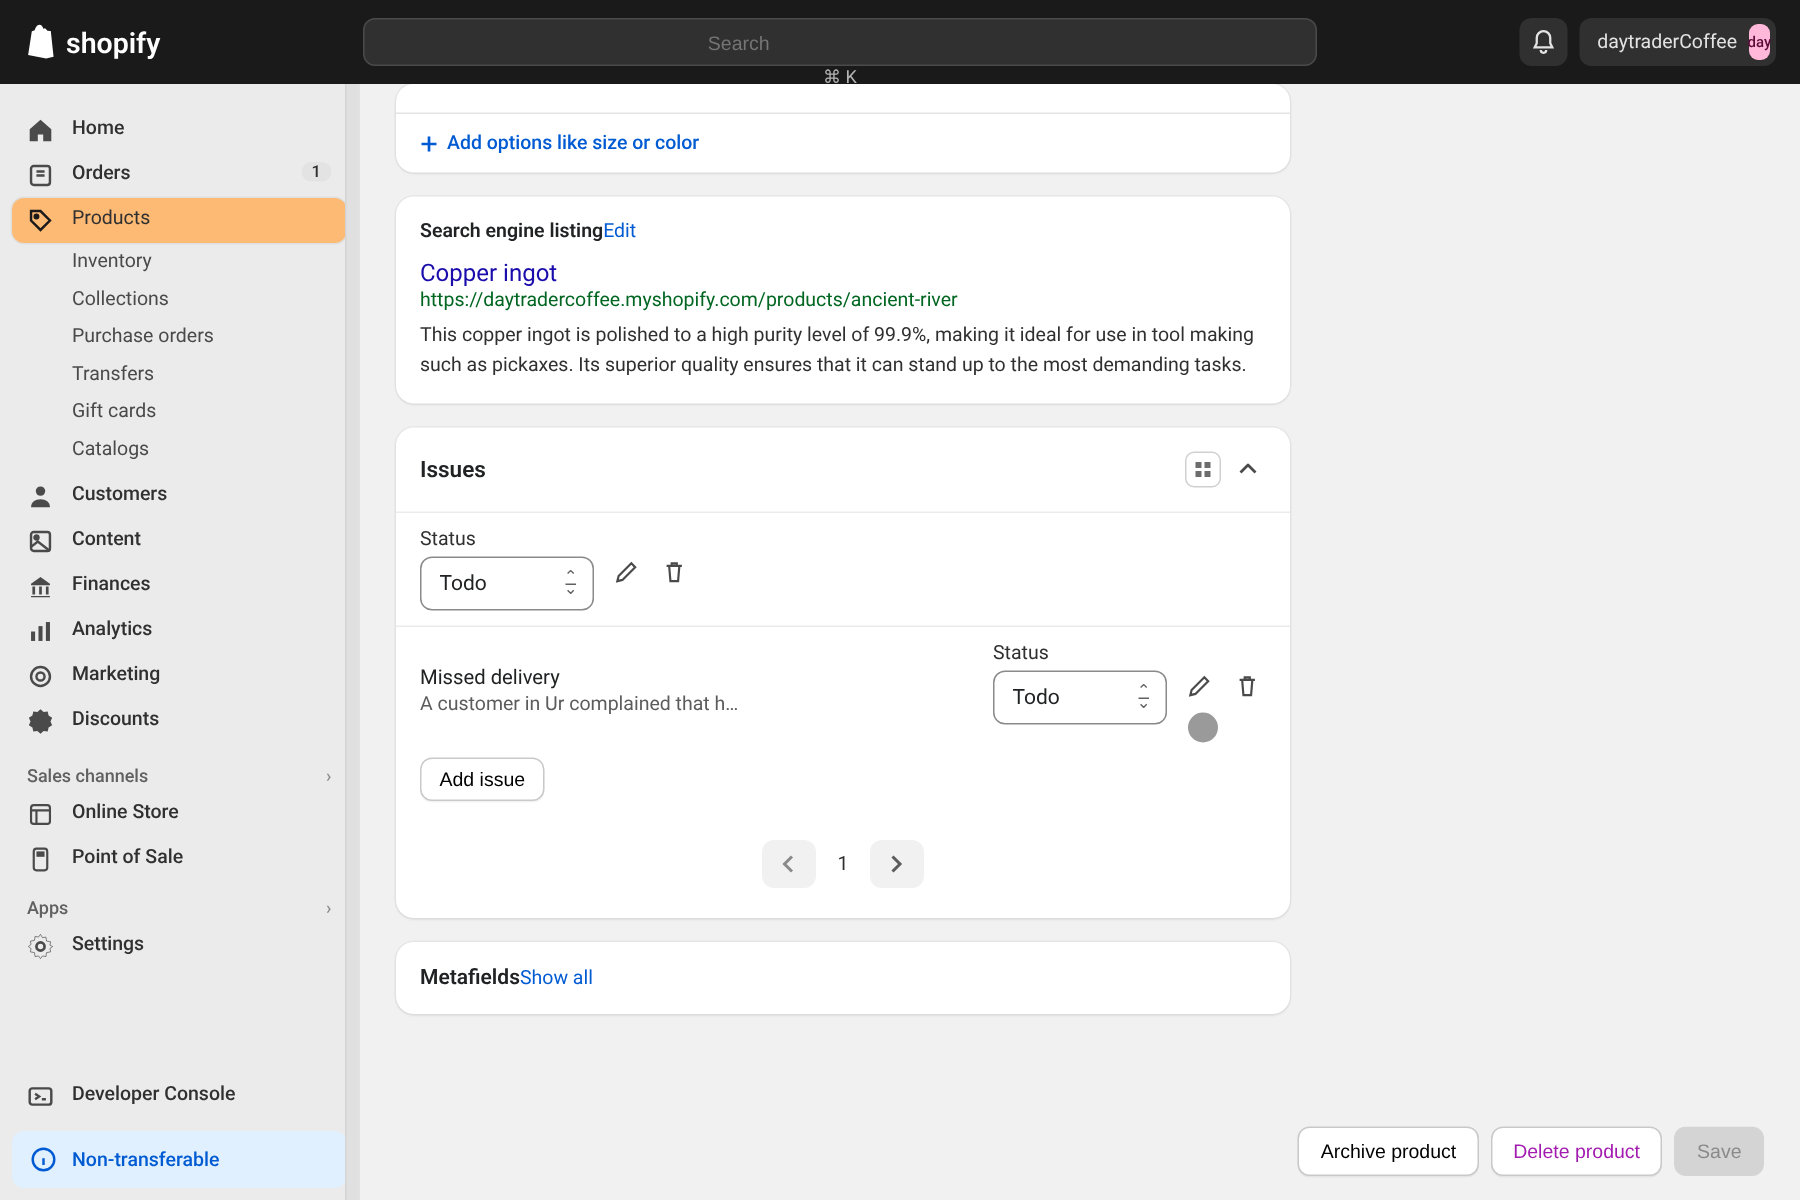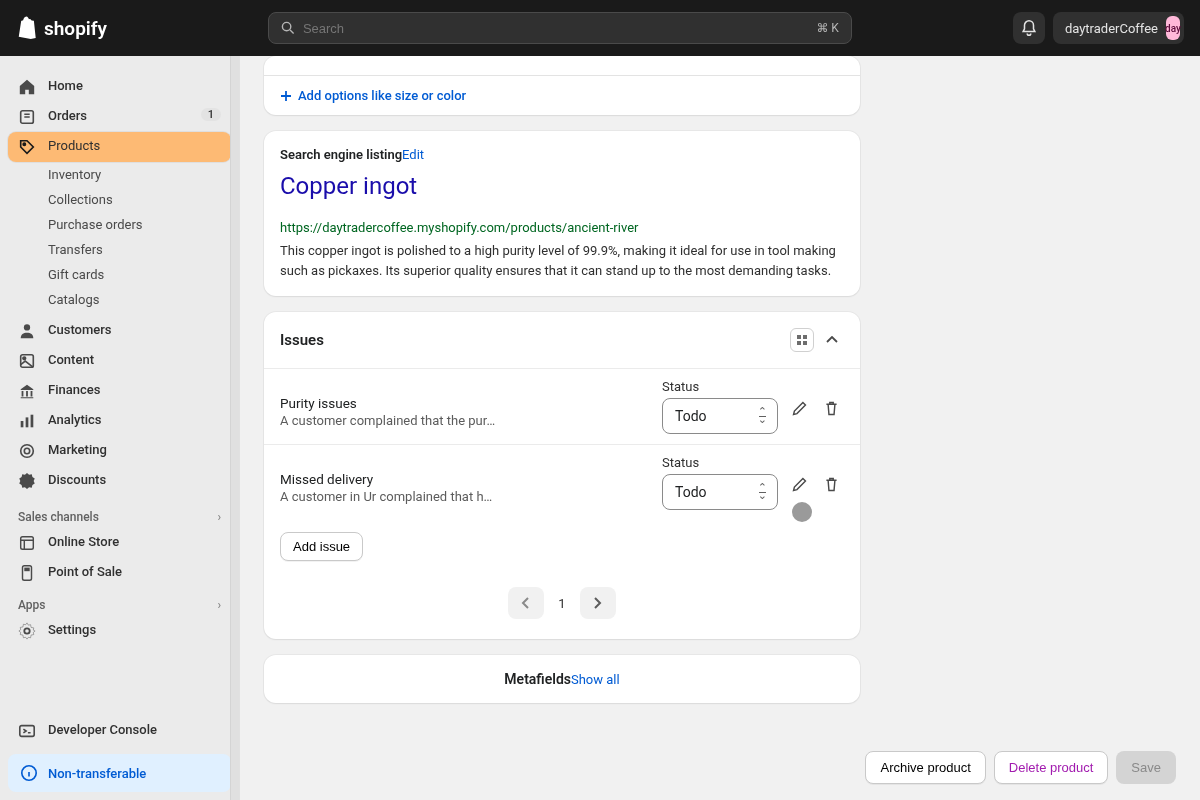--- a/index.html
+++ b/index.html
@@ -2,21 +2,21 @@
 <html><head>
 <meta charset="utf-8">
 <style>
 * { box-sizing: border-box; margin: 0; padding: 0; }
 body { font-family: -apple-system, BlinkMacSystemFont, "Segoe UI", Roboto, sans-serif; font-size: 14px; color: #202223; background: #f1f1f1; width: 1200px; height: 800px; overflow: hidden; }
 
 .topbar { height: 56px; background: #1a1a1a; display: flex; align-items: center; padding: 0 16px; gap: 16px; }
 .logo { color: #fff; font-weight: 600; font-size: 19px; display: flex; align-items: center; gap: 6px; }
 .logo svg { width: 22px; height: 24px; }
 .search-wrap { flex: 1; display: flex; justify-content: center; }
-.search { width: 584px; height: 32px; background: #303030; border: 1px solid #4a4a4a; border-radius: 8px; display: flex; align-items: center; padding: 0 12px; gap: 8px; color: #b5b5b5; }
+.search { width: 636px; height: 32px; background: #303030; border: 1px solid #4a4a4a; border-radius: 8px; display: flex; align-items: center; padding: 0 12px; gap: 8px; color: #b5b5b5; flex-direction: column; }
 .search input { background: transparent; border: none; outline: none; color: #b5b5b5; flex: 1; font-size: 13px; }
 .kbd { font-size: 12px; color: #b5b5b5; }
 .top-actions { display: flex; align-items: center; gap: 8px; }
 .icon-btn { width: 32px; height: 32px; display:flex; align-items:center; justify-content:center; background:#303030; border-radius:8px; color:#e3e3e3; }
 .store-chip { background:#303030; border-radius:8px; height:32px; display:flex; align-items:center; padding:0 4px 0 12px; gap:8px; color:#e3e3e3; font-size:13px; }
 .avatar { width:14px; height:24px; border-radius:6px; background:#ffb8d9; color:#5c0b3a; font-size:10px; display:flex;align-items:center;justify-content:center; font-weight:500;}
 
 .layout { display:flex; height: 744px; }
 .sidebar { width: 240px; background:#ebebeb; padding: 16px 8px 8px 8px; display:flex; flex-direction:column; border-right: 1px solid #e1e1e1; position:relative; }
 .sidebar::after { content:''; position:absolute; right:0; top:0; width:8px; height:100%; background: #e0e0e0; border-left:1px solid #d4d4d4;}
@@ -37,21 +37,21 @@
 .card { background:#fff; border-radius:12px; box-shadow:0 1px 2px rgba(0,0,0,0.06), 0 0 0 1px rgba(0,0,0,0.04); margin-bottom:16px; overflow:hidden;}
 
 .top-card { padding-bottom:0; }
 .top-card-inner { border:1px solid #e3e3e3; border-top:none; border-left:none; border-right:none; height:20px; }
 .add-options { padding: 12px 16px; color:#005bd3; font-size:13px; display:flex; align-items:center; gap:6px; cursor:pointer; font-weight:500;}
 
 .card-body { padding:16px; }
 .card-hdr { display:flex; justify-content:flex-start; align-items:flex-start; margin-bottom:10px;}
 .card-title { font-weight:600; font-size:13px; }
 .link { color:#005bd3; font-size:13px; cursor:pointer; }
-.seo-title { color:#1a0dab; font-size:24px; font-weight:400; margin-bottom:20px;}
+.seo-title { color:#1a0dab; font-size:16px; font-weight:400; margin-bottom:2px;}
 .seo-url { color:#006621; font-size:13px; margin-bottom:6px;}
 .seo-desc { color:#303030; font-size:13px; line-height:1.5;}
 
 .issues-hdr { display:flex; justify-content:space-between; align-items:center; padding:16px; }
 .issues-hdr-actions { display:flex; gap:6px; align-items:center;}
 .mini-btn { width:24px; height:24px; border:1px solid #d0d0d0; border-radius:6px; display:flex;align-items:center;justify-content:center; cursor:pointer; font-size:12px;}
 .mini-btn.plain { border:none; }
 
 .issue-row { display:flex; align-items:flex-start; padding: 10px 16px; border-top:1px solid #ebebeb; gap:12px; position:relative;}
 .issue-row:first-of-type { border-top:1px solid #ebebeb; }
@@ -67,21 +67,21 @@
 .issue-actions .ico { width:18px; height:18px; color:#4a4a4a; cursor:pointer; display:flex;align-items:center;justify-content:center;}
 
 .add-issue { margin:12px 16px 16px; }
 .btn-sm { background:#fff; border:1px solid #c9c9c9; border-radius:8px; padding:6px 12px; font-size:13px; cursor:pointer; box-shadow: 0 1px 0 rgba(0,0,0,0.05);}
 .pager { display:flex; justify-content:center; gap:10px; padding:10px 0 20px; align-items:center;}
 .pager-btn { width:36px; height:32px; background:#f1f1f1; border-radius:8px; display:flex;align-items:center; justify-content:center; color:#8a8a8a; cursor:pointer;}
 .pager-num { font-size:13px; color:#303030; padding:0 4px;}
 
 .dot { position:absolute; width:20px; height:20px; border-radius:50%; background:#9a9a9a; right:48px; bottom:-2px;}
 
-.meta-card .card-body{ display:flex; justify-content:center; align-items:center;}
+.meta-card .card-body{ display:flex; justify-content:flex-start; align-items:center;}
 
 .footer { position:absolute; bottom:16px; right:24px; display:flex; gap:8px;}
 .btn { border-radius:8px; padding:8px 14px; font-size:13px; cursor:pointer; border:1px solid transparent; font-weight:500;}
 .btn-default { background:#fff; border-color:#c9c9c9; box-shadow:0 1px 0 rgba(0,0,0,0.05);}
 .btn-danger { background:#fff; border-color:#c9c9c9; color:#a21caf; box-shadow:0 1px 0 rgba(0,0,0,0.05);}
 .btn-save { background:#d4d4d4; color:#8a8a8a; }
 
 svg { display:block; }
 </style>
 </head>
@@ -322,24 +322,20 @@
             </div>
             <div class="mini-btn plain">
               <svg width="12" height="8" viewBox="0 0 12 8" fill="none" stroke="#4a4a4a" stroke-width="1.8">
                   <path d="M1 6l5-5 5 5"></path>
                 </svg>
             </div>
           </div>
         </div>
 
         <div class="issue-row">
-          <div class="issue-info">
-            <div class="issue-title">Purity issues</div>
-            <div class="issue-desc">A customer complained that the pur…</div>
-          </div>
           <div class="issue-status">
             <div class="status-label">Status</div>
             <div class="select">
               <span>Todo</span>
               <span class="select-chev">⌃<br>⌄</span>
             </div>
           </div>
           <div class="issue-actions">
             <span class="ico">
                 <svg width="17" height="17" viewBox="0 0 20 20" fill="none" stroke="#4a4a4a" stroke-width="1.7">

